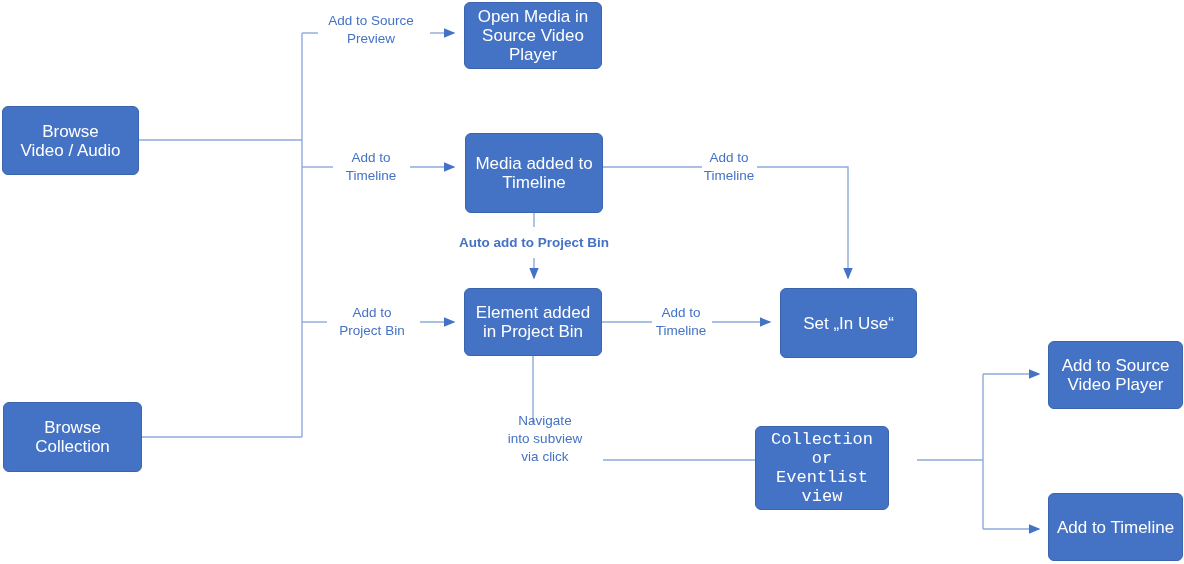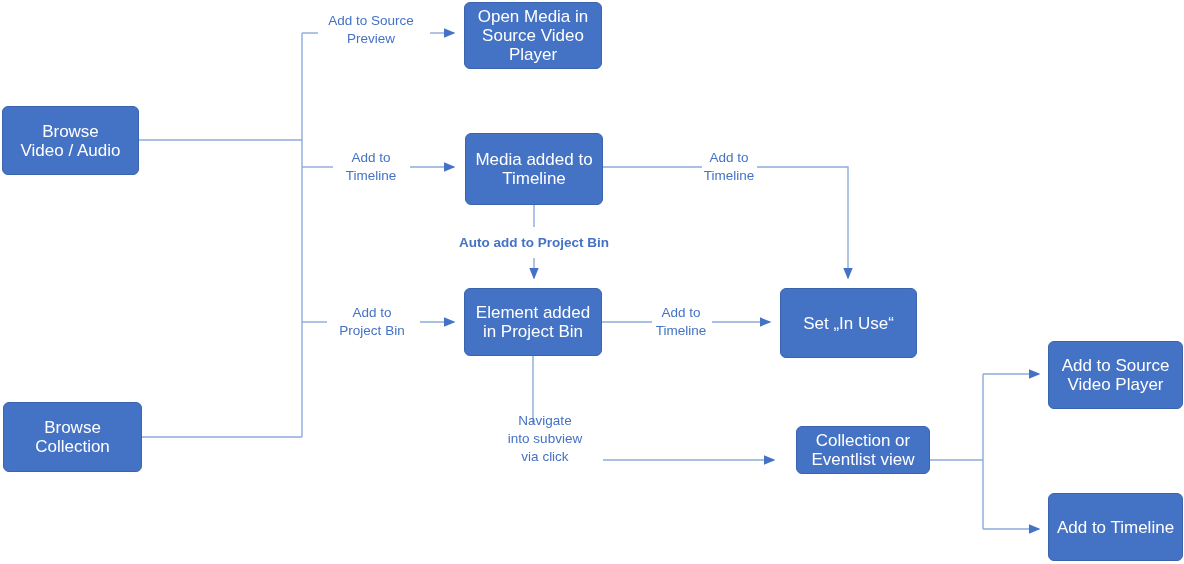--- a/index.html
+++ b/index.html
@@ -66,32 +66,32 @@
     </g>
   </svg>
 
   <div class="node" style="left:2px;   top:106px; width:137px; height:69px;">Browse
 Video / Audio</div>
 
   <div class="node" style="left:464px; top:2px;   width:138px; height:67px;">Open Media in
 Source Video
 Player</div>
 
-  <div class="node" style="left:465px; top:133px; width:138px; height:72px;">Media added to
+  <div class="node" style="left:465px; top:133px; width:138px; height:80px;">Media added to
 Timeline</div>
 
   <div class="node" style="left:780px; top:288px; width:137px; height:70px;">Set „In Use“</div>
 
   <div class="node" style="left:464px; top:288px; width:138px; height:68px;">Element added
 in Project Bin</div>
 
   <div class="node" style="left:3px;   top:402px; width:139px; height:70px;">Browse
 Collection</div>
 
-  <div class="node" style="left:796px; top:426px; width:134px; height:48px;">Collection or
+  <div class="node" style="left:755px; top:426px; width:134px; height:84px;font-family:Liberation Mono, monospace;">Collection or
 Eventlist view</div>
 
   <div class="node" style="left:1048px;top:341px; width:135px; height:68px;">Add to Source
 Video Player</div>
 
   <div class="node" style="left:1048px;top:493px; width:135px; height:68px;">Add to Timeline</div>
 
   <div class="elabel" style="left:371px; top:12px;">Add to Source
 Preview</div>
 

